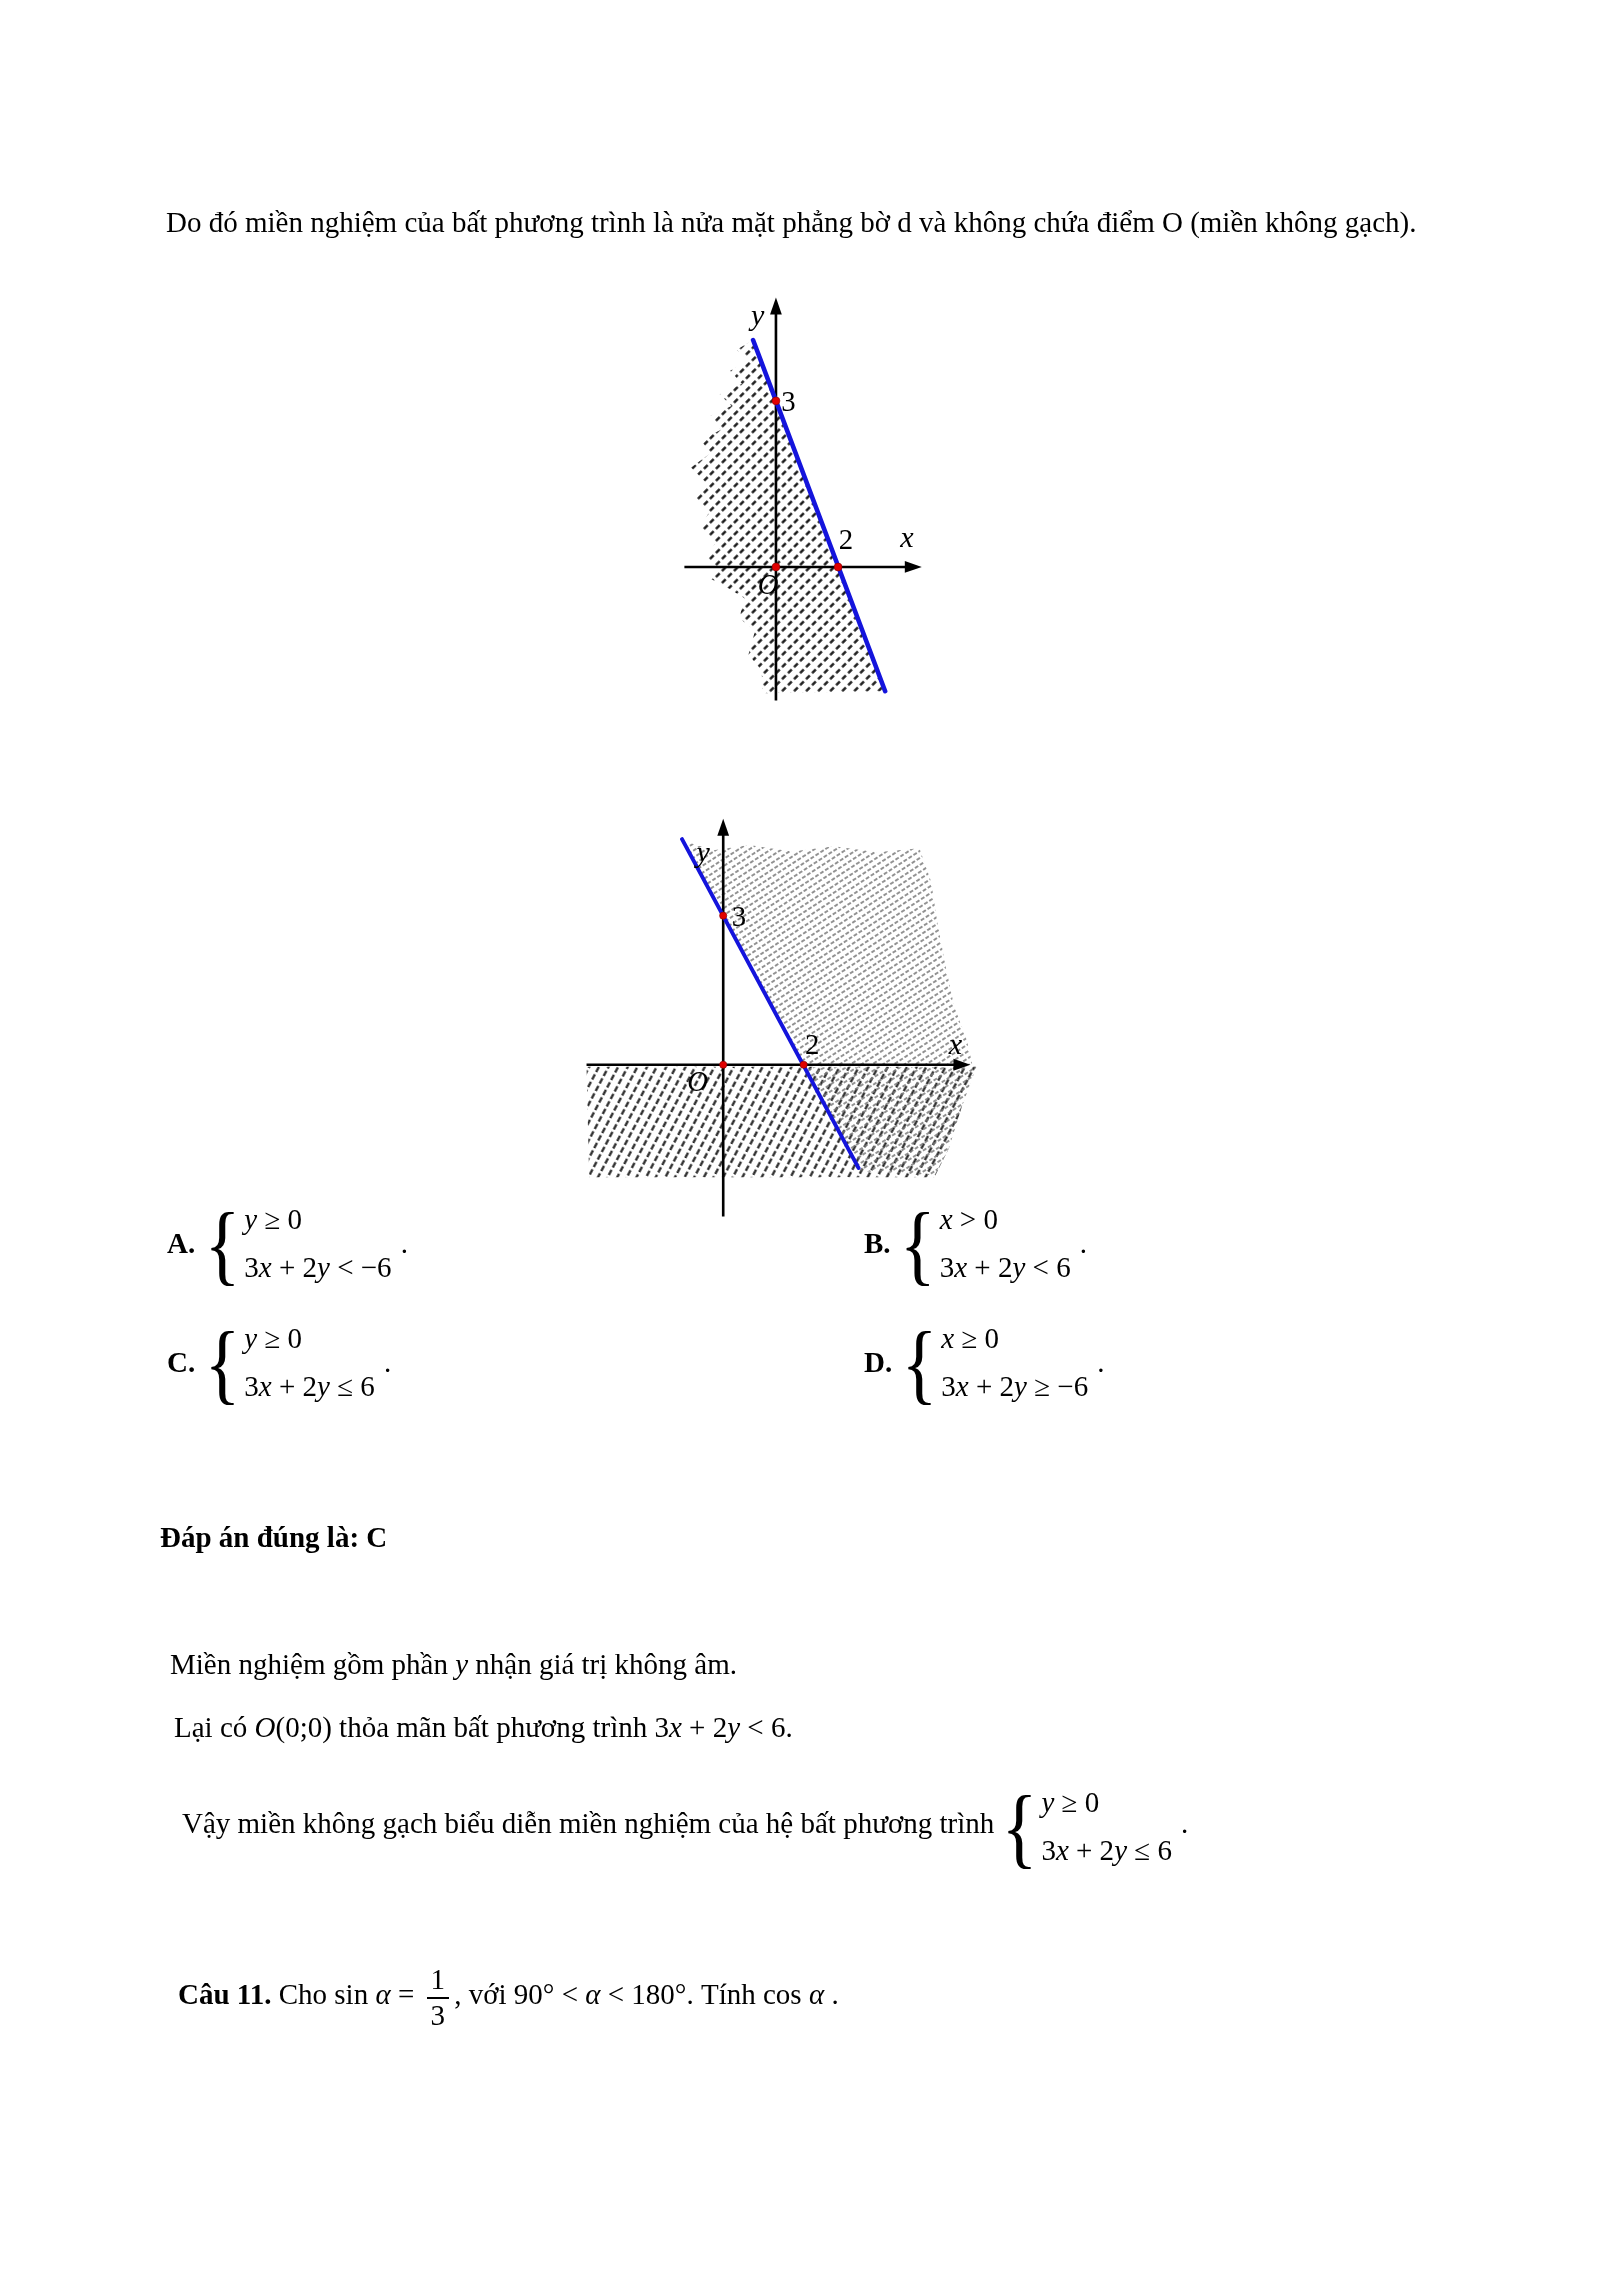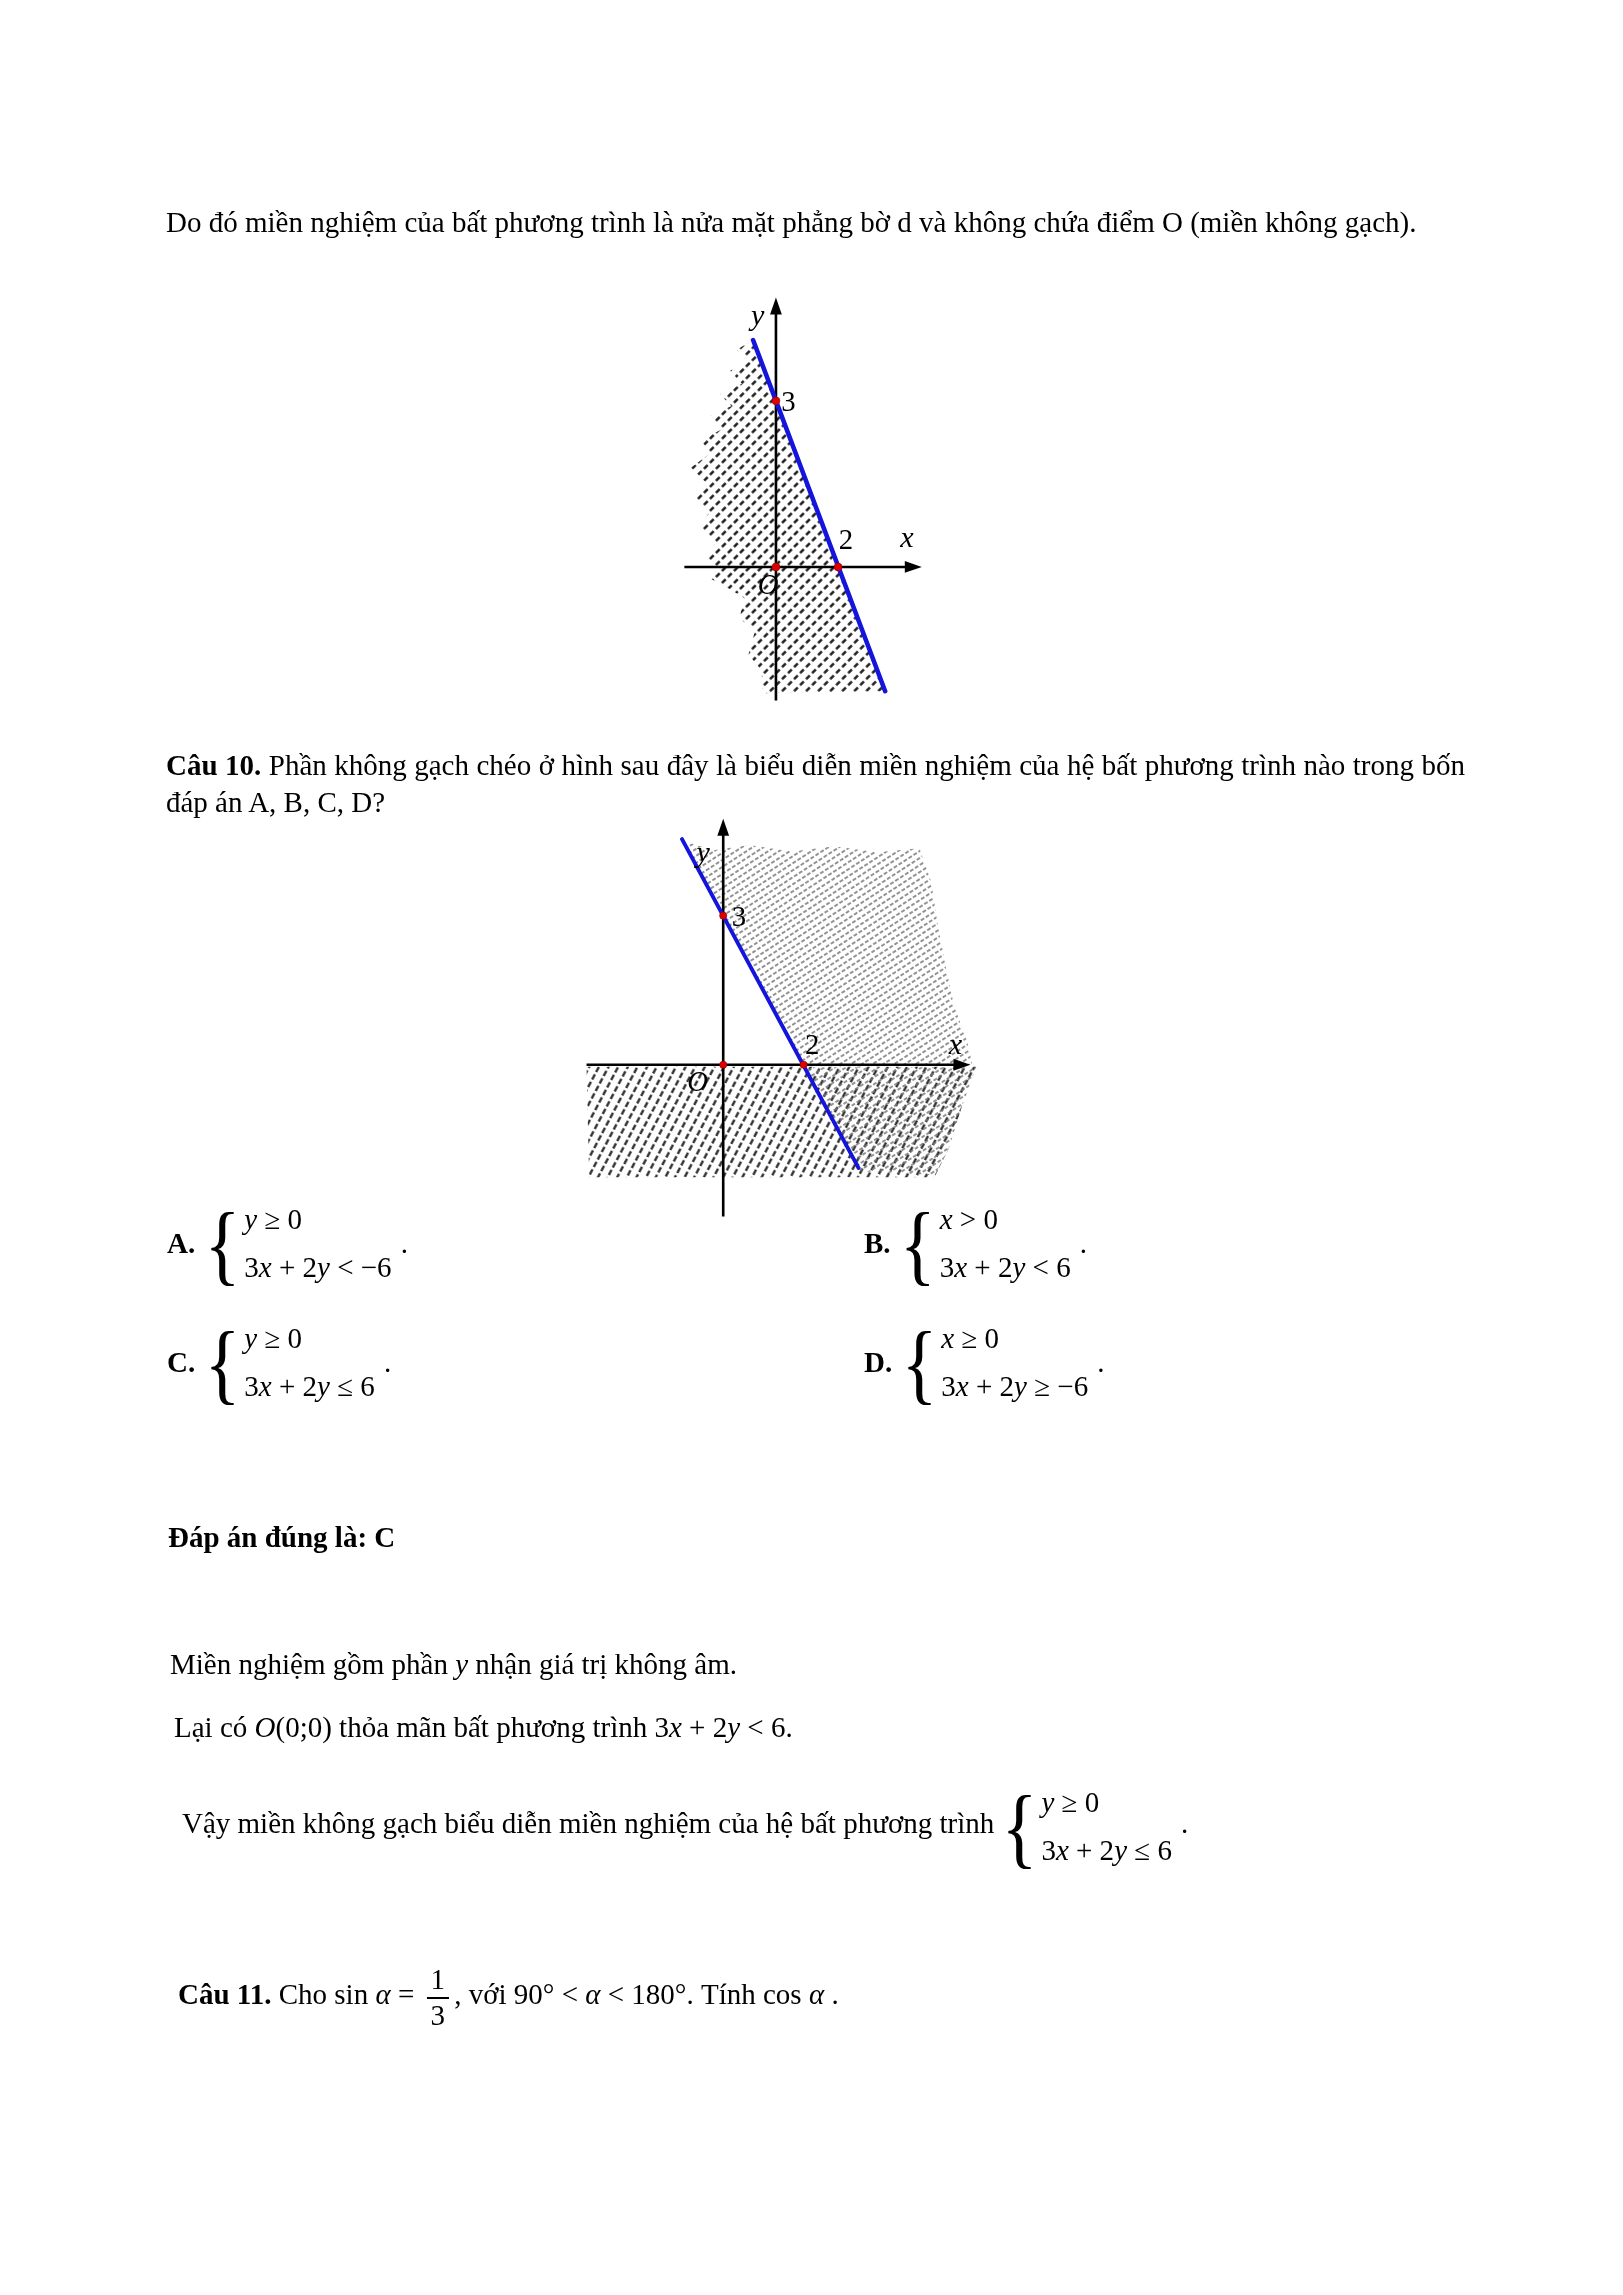--- a/index.html
+++ b/index.html
@@ -49,21 +49,20 @@
     <circle cx="160" cy="422" r="6" fill="#e10000" stroke="#8b0000" stroke-width="1"></circle>
     <circle cx="160" cy="168" r="6" fill="#e10000" stroke="#8b0000" stroke-width="1"></circle>
     <circle cx="255" cy="422" r="6" fill="#e10000" stroke="#8b0000" stroke-width="1"></circle>
     <text x="122" y="52" font-size="46" font-style="italic">y</text>
     <text x="350" y="392" font-size="46" font-style="italic">x</text>
     <text x="168" y="184" font-size="44">3</text>
     <text x="256" y="394" font-size="44">2</text>
     <text x="132" y="464" font-size="44" font-style="italic">O</text>
   </svg>
 
-  <p class="abs para" style="top:718px;left:166px;"><span class="bold">Câu 10.</span><span> Phần không gạch chéo ở hình sau đây là biểu diễn miền nghiệm của hệ bất phương trình nào trong bốn đáp án A, B, C, D?</span></p>
 
   <svg class="abs" style="top:811px;left:576px;font-size:44px" width="471" height="412" viewBox="0 0 720 630">
     <defs>
       <pattern id="h2" width="9" height="9" patternUnits="userSpaceOnUse" patternTransform="rotate(-33)">
         <line x1="0" y1="4.5" x2="9" y2="4.5" stroke="#767676" stroke-width="2.4" stroke-dasharray="6 3"></line>
       </pattern>
       <pattern id="h3" width="13" height="13" patternUnits="userSpaceOnUse" patternTransform="rotate(-62)">
         <line x1="0" y1="6.5" x2="13" y2="6.5" stroke="#222" stroke-width="3.4" stroke-dasharray="9 4"></line>
       </pattern>
     </defs>
@@ -119,21 +118,21 @@
     <span class="letter">D.</span>
     <span class="brace">{</span>
     <span class="sys">
       <span class="row"><i>x</i><span> ≥ 0</span></span>
       <span class="row"><span>3</span><i>x</i><span> + 2</span><i>y</i><span> ≥ −6</span></span>
     </span>
     <span class="dot">.</span>
   </div>
 
 
-  <div class="abs bold" style="top:1521px;left:168px;">Đáp án đúng là: C</div>
+  <div class="abs bold" style="top:1521px;left:160px;">Đáp án đúng là: C</div>
 
 
   <p class="abs" style="top:1644px;left:166px;width:1299px;margin:4px;"><span>Miền nghiệm gồm phần </span><i>y</i><span> nhận giá trị không âm.</span></p>
 
   <p class="abs" style="top:1703px;left:166px;width:1299px;margin:8px;"><span>Lại có </span><i>O</i><span>(0;0) thỏa mãn bất phương trình 3</span><i>x</i><span> + 2</span><i>y</i><span> &lt; 6.</span></p>
 
   <p class="abs inline-math" style="top:1779px;left:174px;width:1374px;margin:8px;"><span>Vậy miền không gạch biểu diễn miền nghiệm của hệ bất phương trình </span><span class="brace">{</span><span class="sys">
         <span class="row"><i>y</i><span> ≥ 0</span></span>
         <span class="row"><span>3</span><i>x</i><span> + 2</span><i>y</i><span> ≤ 6</span></span>
       </span><span class="dot">.</span></p>

